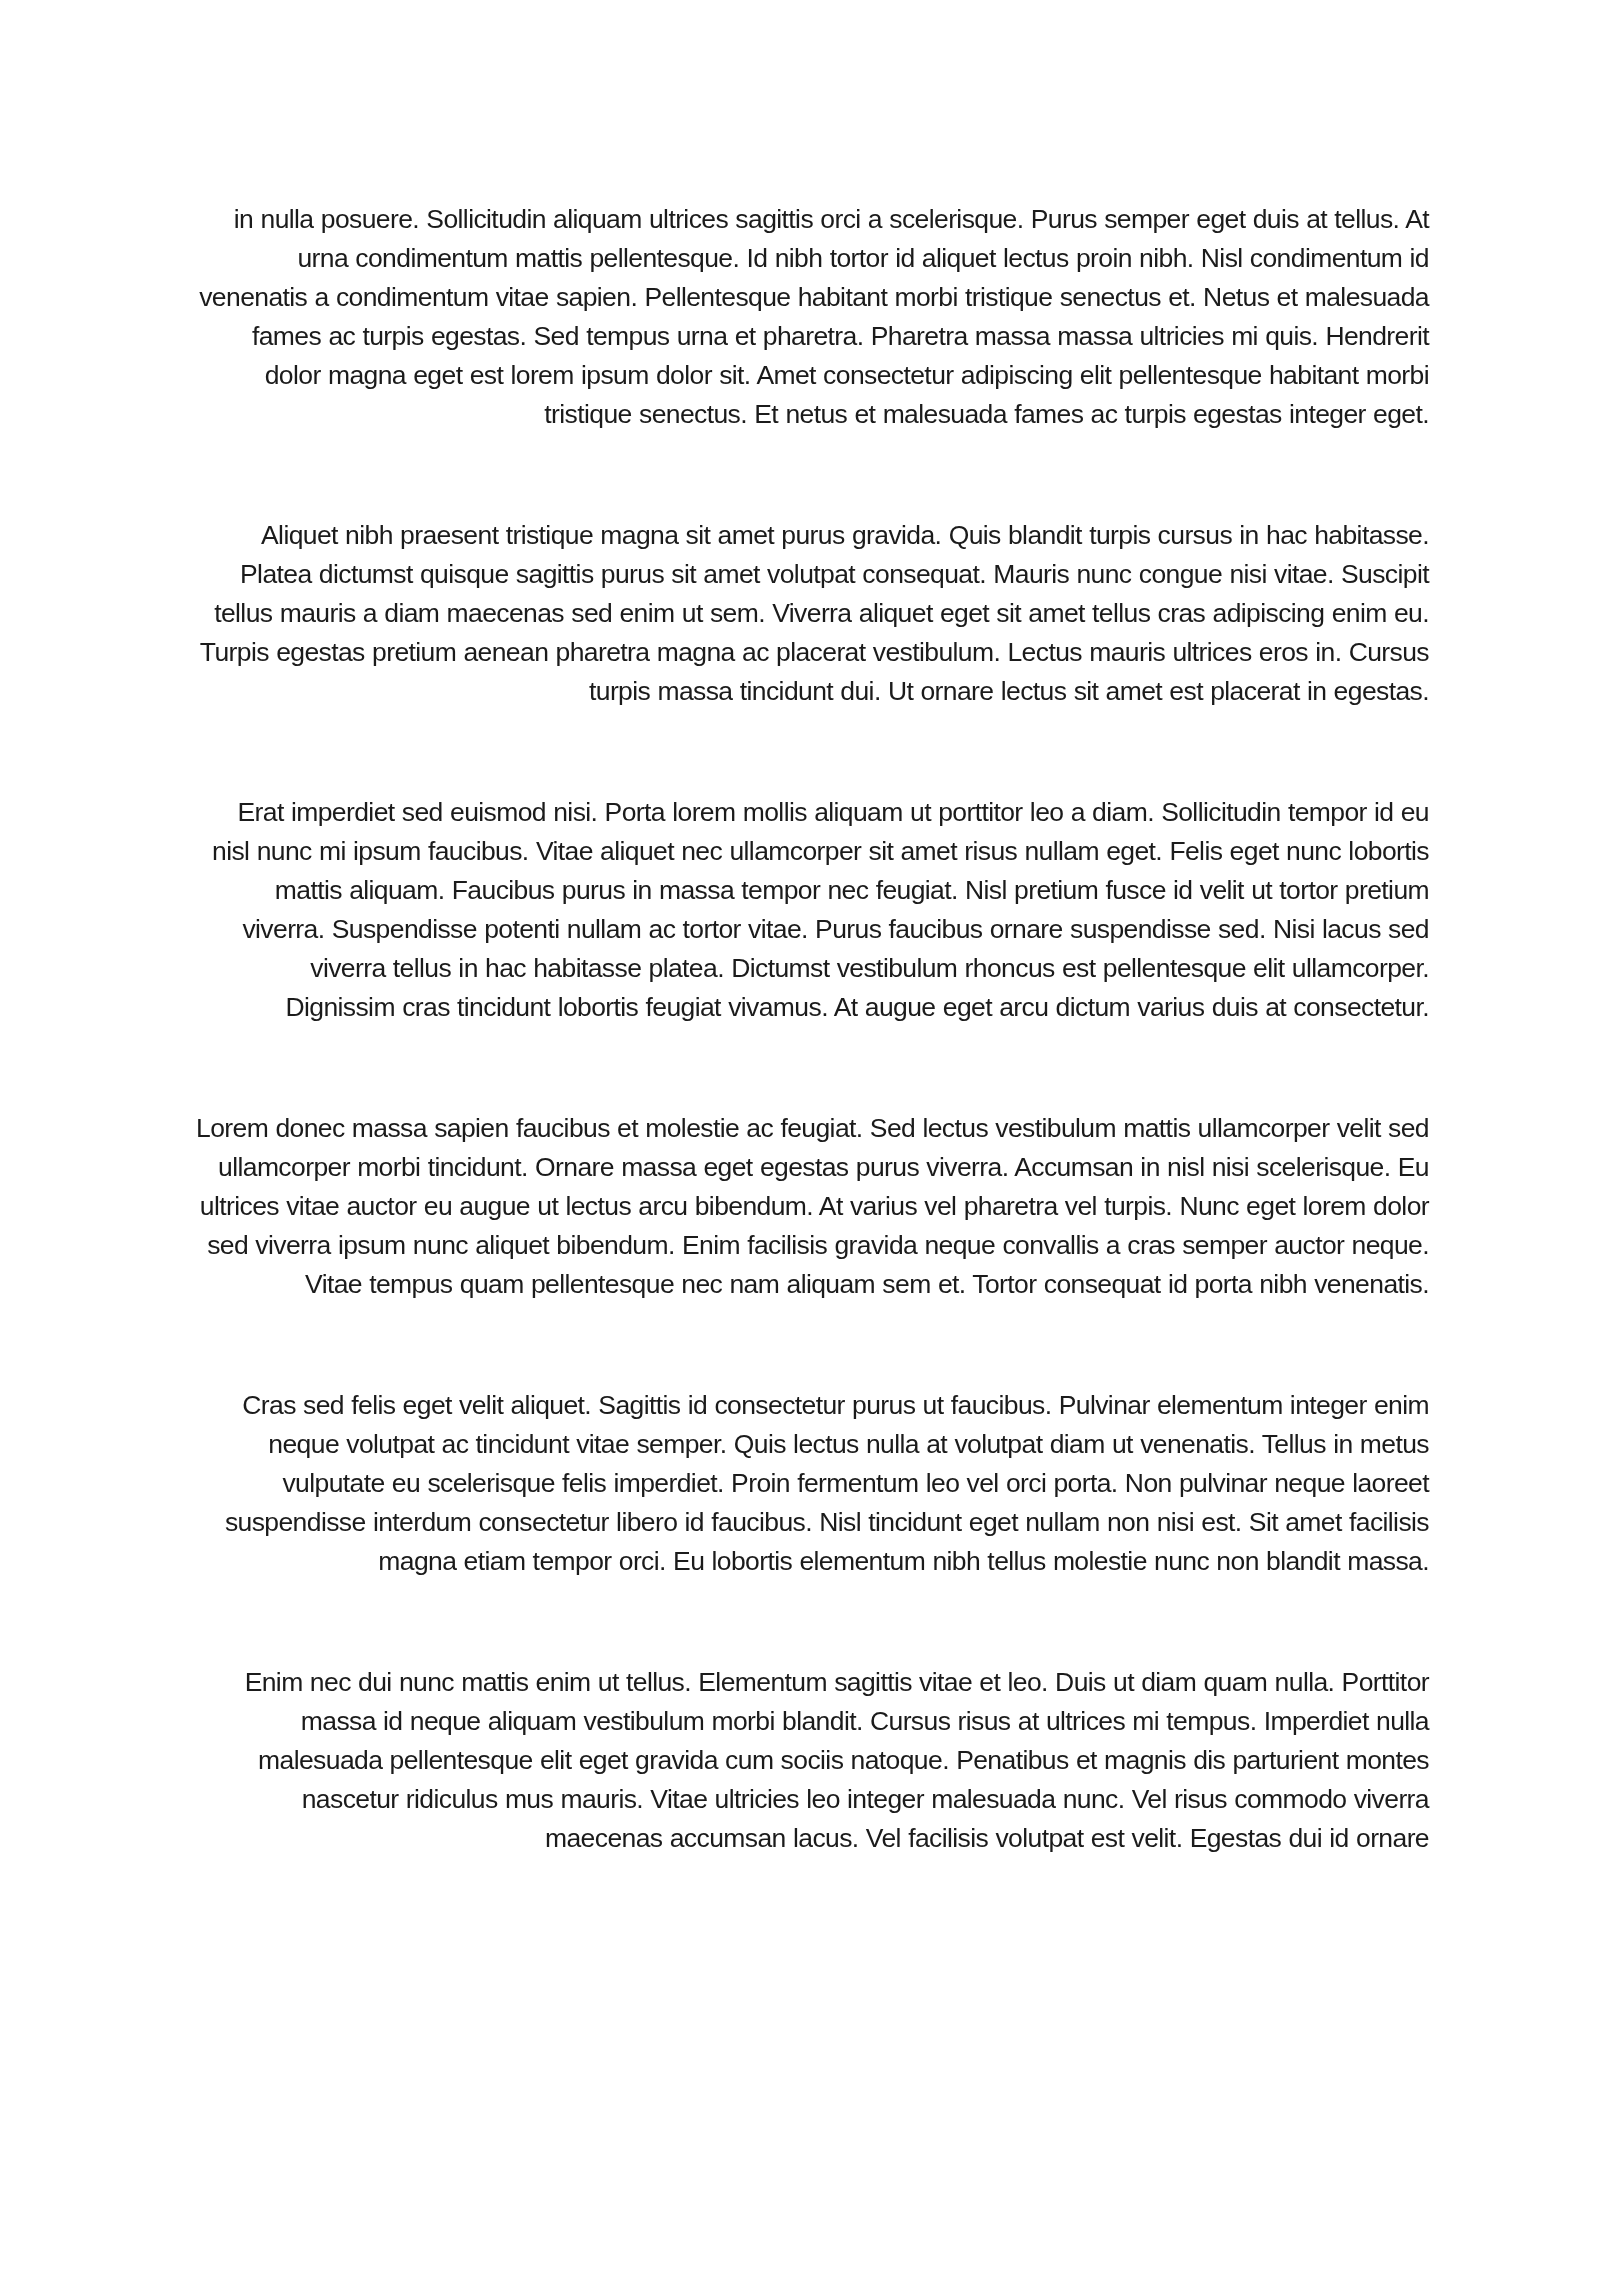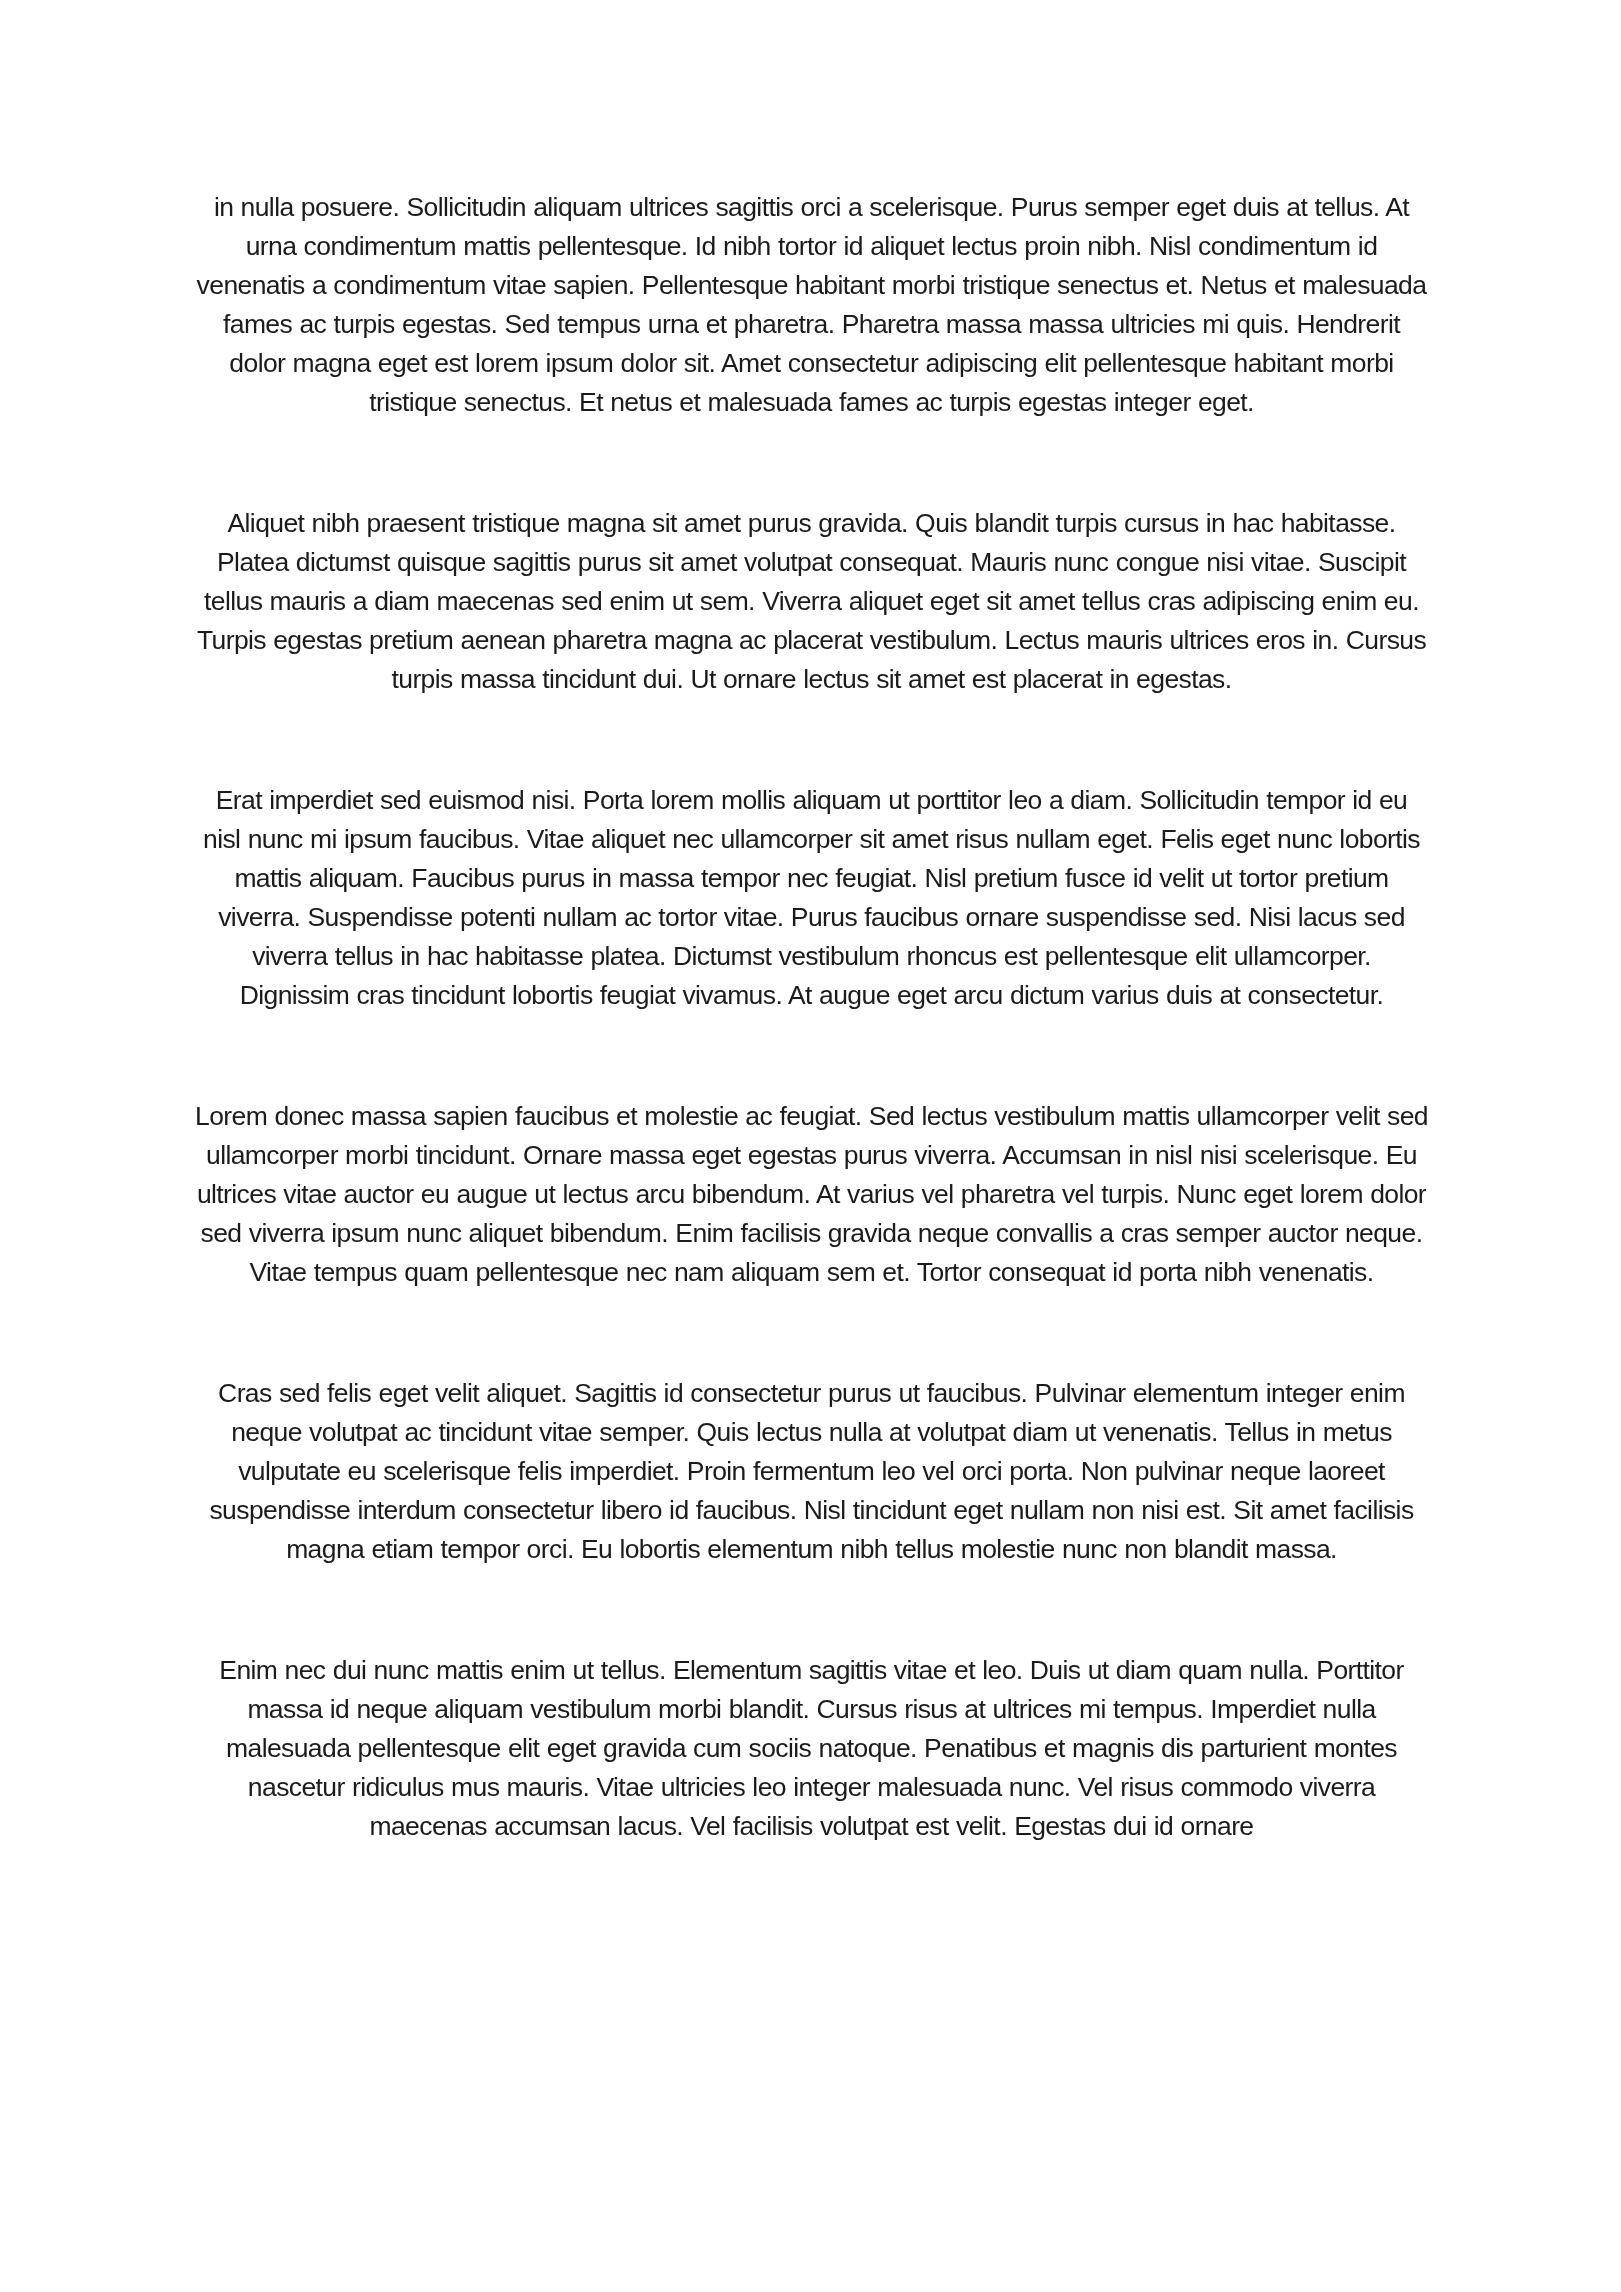--- a/index.html
+++ b/index.html
@@ -11,28 +11,28 @@
     position: relative;
     width: 1621px;
     height: 2293px;
     margin: 0 auto;
     background: #ffffff;
     overflow: hidden;
     box-sizing: border-box;
     padding: 188px 192px 0 194px;
   }
   .page p {
-    margin: 0 0 82px 0;
+    margin: 12px 0 82px 0;
     max-width: 1237px;
     font-family: "Liberation Sans", "DejaVu Sans", sans-serif;
     font-size: 26.5px;
     letter-spacing: -0.6px;
     line-height: 39px;
     color: #1b1b1b;
-    text-align: center;
+    text-align: right;
     word-spacing: 0.5px;
   }
 </style>
 </head>
 <body>
 
 <div class="page">
   <p>in nulla posuere. Sollicitudin aliquam ultrices sagittis orci a scelerisque. Purus semper eget duis at tellus. At urna condimentum mattis pellentesque. Id nibh tortor id aliquet lectus proin nibh. Nisl condimentum id venenatis a condimentum vitae sapien. Pellentesque habitant morbi tristique senectus et. Netus et malesuada fames ac turpis egestas. Sed tempus urna et pharetra. Pharetra massa massa ultricies mi quis. Hendrerit dolor magna eget est lorem ipsum dolor sit. Amet consectetur adipiscing elit pellentesque habitant morbi tristique senectus. Et netus et malesuada fames ac turpis egestas integer eget.</p>
   <p>Aliquet nibh praesent tristique magna sit amet purus gravida. Quis blandit turpis cursus in hac habitasse. Platea dictumst quisque sagittis purus sit amet volutpat consequat. Mauris nunc congue nisi vitae. Suscipit tellus mauris a diam maecenas sed enim ut sem. Viverra aliquet eget sit amet tellus cras adipiscing enim eu. Turpis egestas pretium aenean pharetra magna ac placerat vestibulum. Lectus mauris ultrices eros in. Cursus turpis massa tincidunt dui. Ut ornare lectus sit amet est placerat in egestas.</p>
   <p>Erat imperdiet sed euismod nisi. Porta lorem mollis aliquam ut porttitor leo a diam. Sollicitudin tempor id eu nisl nunc mi ipsum faucibus. Vitae aliquet nec ullamcorper sit amet risus nullam eget. Felis eget nunc lobortis mattis aliquam. Faucibus purus in massa tempor nec feugiat. Nisl pretium fusce id velit ut tortor pretium viverra. Suspendisse potenti nullam ac tortor vitae. Purus faucibus ornare suspendisse sed. Nisi lacus sed viverra tellus in hac habitasse platea. Dictumst vestibulum rhoncus est pellentesque elit ullamcorper. Dignissim cras tincidunt lobortis feugiat vivamus. At augue eget arcu dictum varius duis at consectetur.</p>

